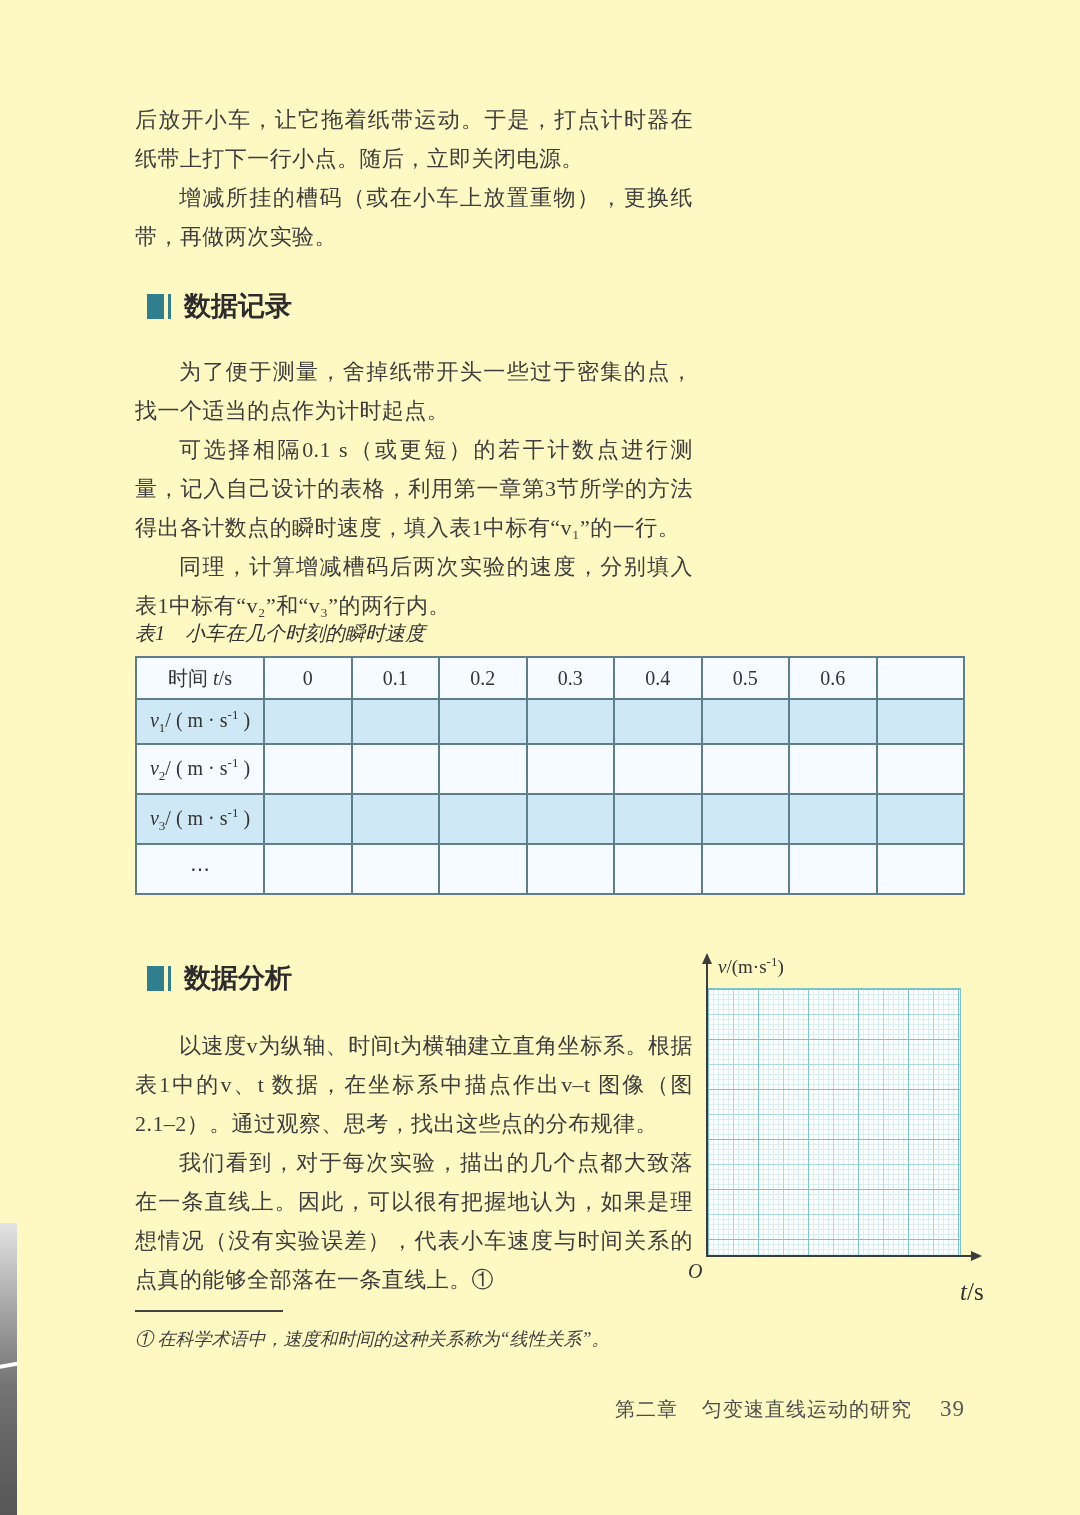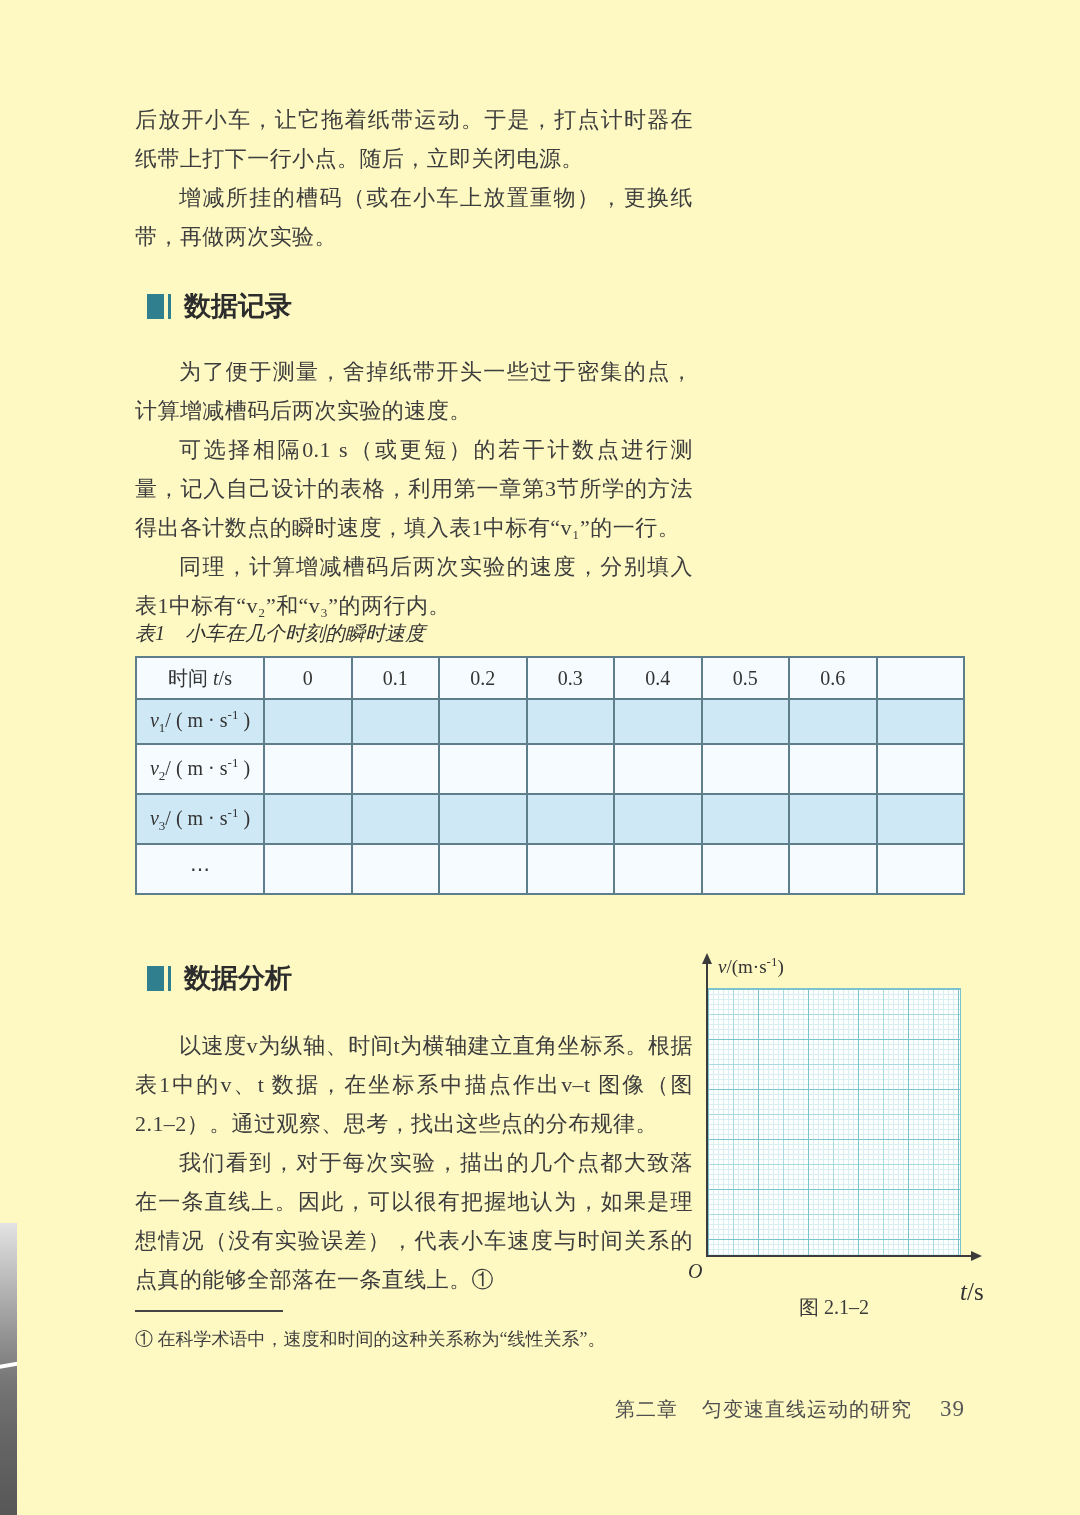--- a/index.html
+++ b/index.html
@@ -52,21 +52,21 @@
     border-left:5px solid transparent;border-right:5px solid transparent;border-bottom:11px solid #3c3c3c;}
   .axis-x{position:absolute;left:18px;top:305px;width:268px;height:2px;background:#3c3c3c;}
   .arrow-right{position:absolute;left:283px;top:301px;width:0;height:0;
     border-top:5px solid transparent;border-bottom:5px solid transparent;border-left:11px solid #3c3c3c;}
   .o-label{position:absolute;left:0px;top:310px;font-size:20px;font-style:italic;color:#333;}
   .x-label{position:absolute;left:272px;top:304px;font-size:25px;color:#333;margin-top:24px;}
   .fig-caption{position:absolute;left:20px;top:344px;width:252px;text-align:center;font-size:20px;color:#3a3a3a;}
   
   .footnote-rule{position:absolute;left:135px;top:1310px;width:148px;border-top:2px solid #444;}
   .footnote{position:absolute;left:135px;top:1324px;width:570px;font-size:18px;
-    color:#3f3f3f;line-height:30px;}
+    font-style:italic;color:#3f3f3f;line-height:30px;}
   
   .footer{position:absolute;left:135px;top:1396px;width:830px;text-align:right;
     font-size:20px;color:#4e4e4e;letter-spacing:0.05em;}
   .footer .chapter{margin-right:18px;}
   .footer .pagenum{margin-left:22px;font-size:23px;color:#585858;}
   
   .edge-shadow{position:absolute;left:0;top:1223px;width:17px;height:292px;overflow:hidden;
     background:linear-gradient(180deg,#e3e3e3 0%,#b5b5b5 22%,#8d8d8d 42%,#757575 55%,#666666 72%,#575757 100%);}
   .edge-shadow .fold{position:absolute;left:-6px;top:140px;width:32px;height:4px;background:#ffffff;
     transform:rotate(-10deg);}
@@ -83,21 +83,21 @@
 
   <div class="sec-header" style="left:135px;top:288px;">
     <span class="marker">
         <span class="sq"></span>
         <span class="bar"></span>
       </span>
     <span>数据记录</span>
   </div>
 
   <div class="textcol" style="left:135px;top:352px;">
-    <p class="indent">为了便于测量，舍掉纸带开头一些过于密集的点，计算增减槽码后两次实验的速度。</p>
+    <p class="indent">为了便于测量，舍掉纸带开头一些过于密集的点，找一个适当的点作为计时起点。</p>
     <p class="indent">可选择相隔0.1 s（或更短）的若干计数点进行测量，记入自己设计的表格，利用第一章第3节所学的方法得出各计数点的瞬时速度，填入表1中标有“v₁”的一行。</p>
     <p class="indent">同理，计算增减槽码后两次实验的速度，分别填入表1中标有“v₂”和“v₃”的两行内。</p>
   </div>
 
   <div class="tbl-caption">表1　小车在几个时刻的瞬时速度</div>
   <table class="dtable">
     <tbody>
         <tr>
           <th><span>时间 </span><span class="it">t</span><span>/s</span></th>
           <td>0</td>
@@ -171,21 +171,20 @@
 
   <div class="figure">
     <div class="y-label"><span class="it">v</span><span>/(m·s</span><sup>-1</sup><span>)</span></div>
     <div class="arrow-up"></div>
     <div class="axis-y"></div>
     <div class="grid"></div>
     <div class="axis-x"></div>
     <div class="arrow-right"></div>
     <div class="o-label">O</div>
     <div class="x-label"><span class="it">t</span><span>/s</span></div>
-    <div class="fig-caption">图 2.1–2</div>
   </div>
 
   <div class="footnote-rule"></div>
   <div class="footnote">① 在科学术语中，速度和时间的这种关系称为“线性关系”。</div>
 
   <div class="footer">
     <span class="chapter">第二章</span>
     <span class="title">匀变速直线运动的研究</span>
     <span class="pagenum">39</span>
   </div>

